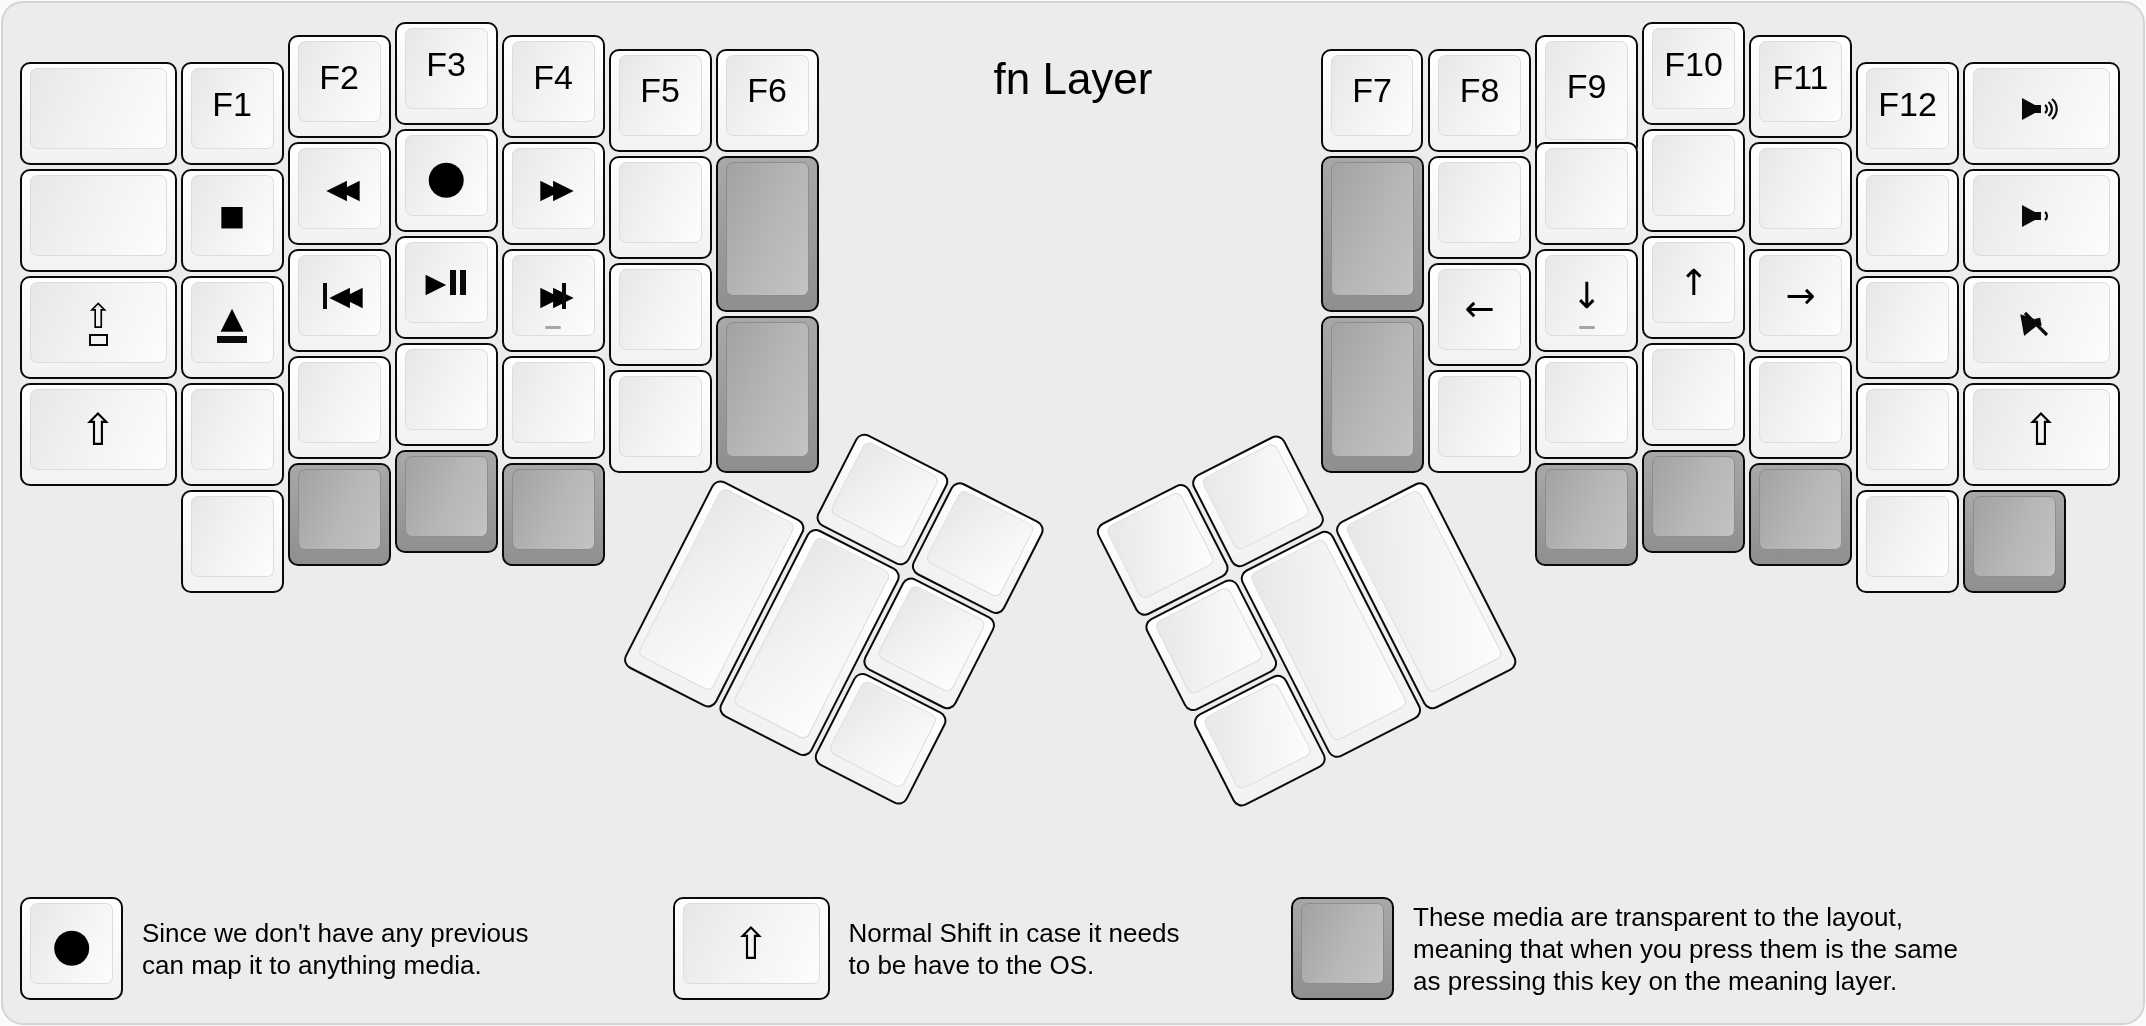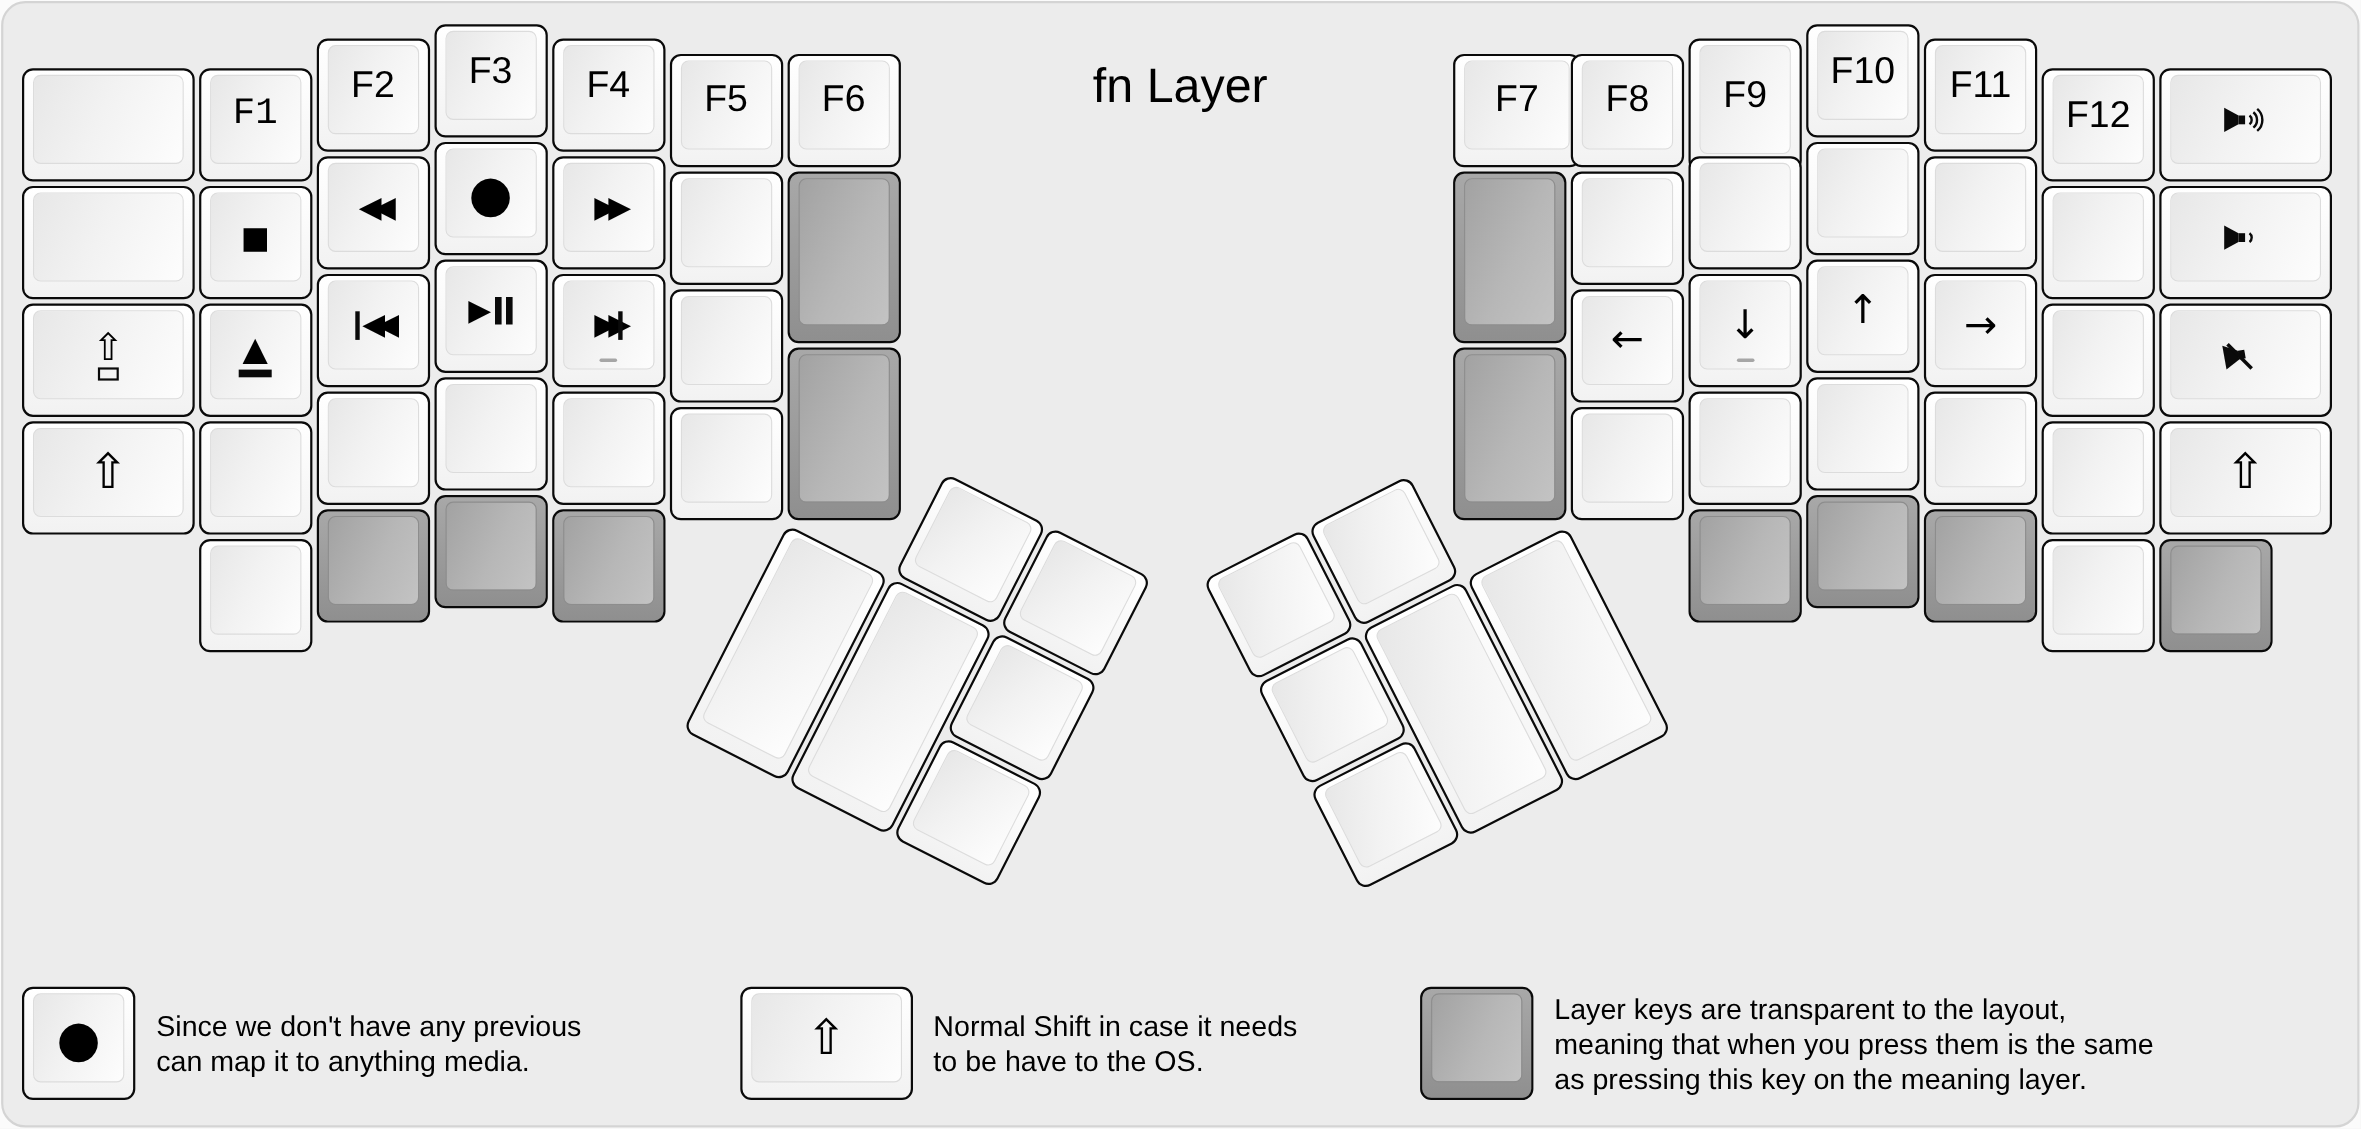--- a/index.html
+++ b/index.html
@@ -66,21 +66,21 @@
               <span class="glyph" style="font-size: 34px;">⇧</span>
               <div class="caps-rect"></div>
             </div>
           </div>
         </div>
         <div class="key white" style="left: 0px; top: 361.125px; width: 156.5px; height: 103px;">
           <div class="surface">
             <span class="glyph shift-glyph">⇧</span>
           </div>
         </div>
-        <div class="key white" style="left: 160.5px; top: 40.125px; width: 103px; height: 103px; font-family: Liberation Mono, monospace;">
+        <div class="key white" style="left: 160.5px; top: 40.125px; width: 103px; height: 103px;">
           <div class="surface">
             <span class="klabel txt">F1</span>
           </div>
         </div>
         <div class="key white" style="left: 160.5px; top: 147.125px; width: 103px; height: 103px;">
           <div class="surface">
             <span class="glyph stop-glyph">■</span>
           </div>
         </div>
         <div class="key white" style="left: 160.5px; top: 254.125px; width: 103px; height: 103px;">
@@ -191,21 +191,21 @@
           </div>
         </div>
         <div class="key gray" style="left: 695.5px; top: 133.75px; width: 103px; height: 156.5px;">
           <div class="surface"></div>
         </div>
         <div class="key gray" style="left: 695.5px; top: 294.25px; width: 103px; height: 156.5px;">
           <div class="surface"></div>
         </div>
       </div>
       <div class="kb-group" style="left: 1321px; top: 22px;">
-        <div class="key white" style="left: 0px; top: 26.75px; width: 116px; height: 103px;">
+        <div class="key white" style="left: 0px; top: 26.75px; width: 102px; height: 103px;">
           <div class="surface">
             <span class="klabel txt">F7</span>
           </div>
         </div>
         <div class="key gray" style="left: 0px; top: 133.75px; width: 103px; height: 156.5px;">
           <div class="surface"></div>
         </div>
         <div class="key gray" style="left: 0px; top: 294.25px; width: 103px; height: 156.5px;">
           <div class="surface"></div>
         </div>
@@ -416,18 +416,18 @@
     </div>
   </div>
 
   <div class="legend-item" style="left:1291px;top:897px;">
     <div class="legend-keyholder" style="width: 103px; height: 103px;">
         <div class="key gray" style="left: 0px; top: 0px; width: 103px; height: 103px;">
           <div class="surface"></div>
         </div>
       </div>
     <div class="legend-text">
-      <div>Layer keys are transparent to the layout,</div>
+      <div>These media are transparent to the layout,</div>
       <div>meaning that when you press them is the same</div>
       <div>as pressing this key on the meaning layer.</div>
     </div>
   </div>
 </div>
 
 </body></html>

